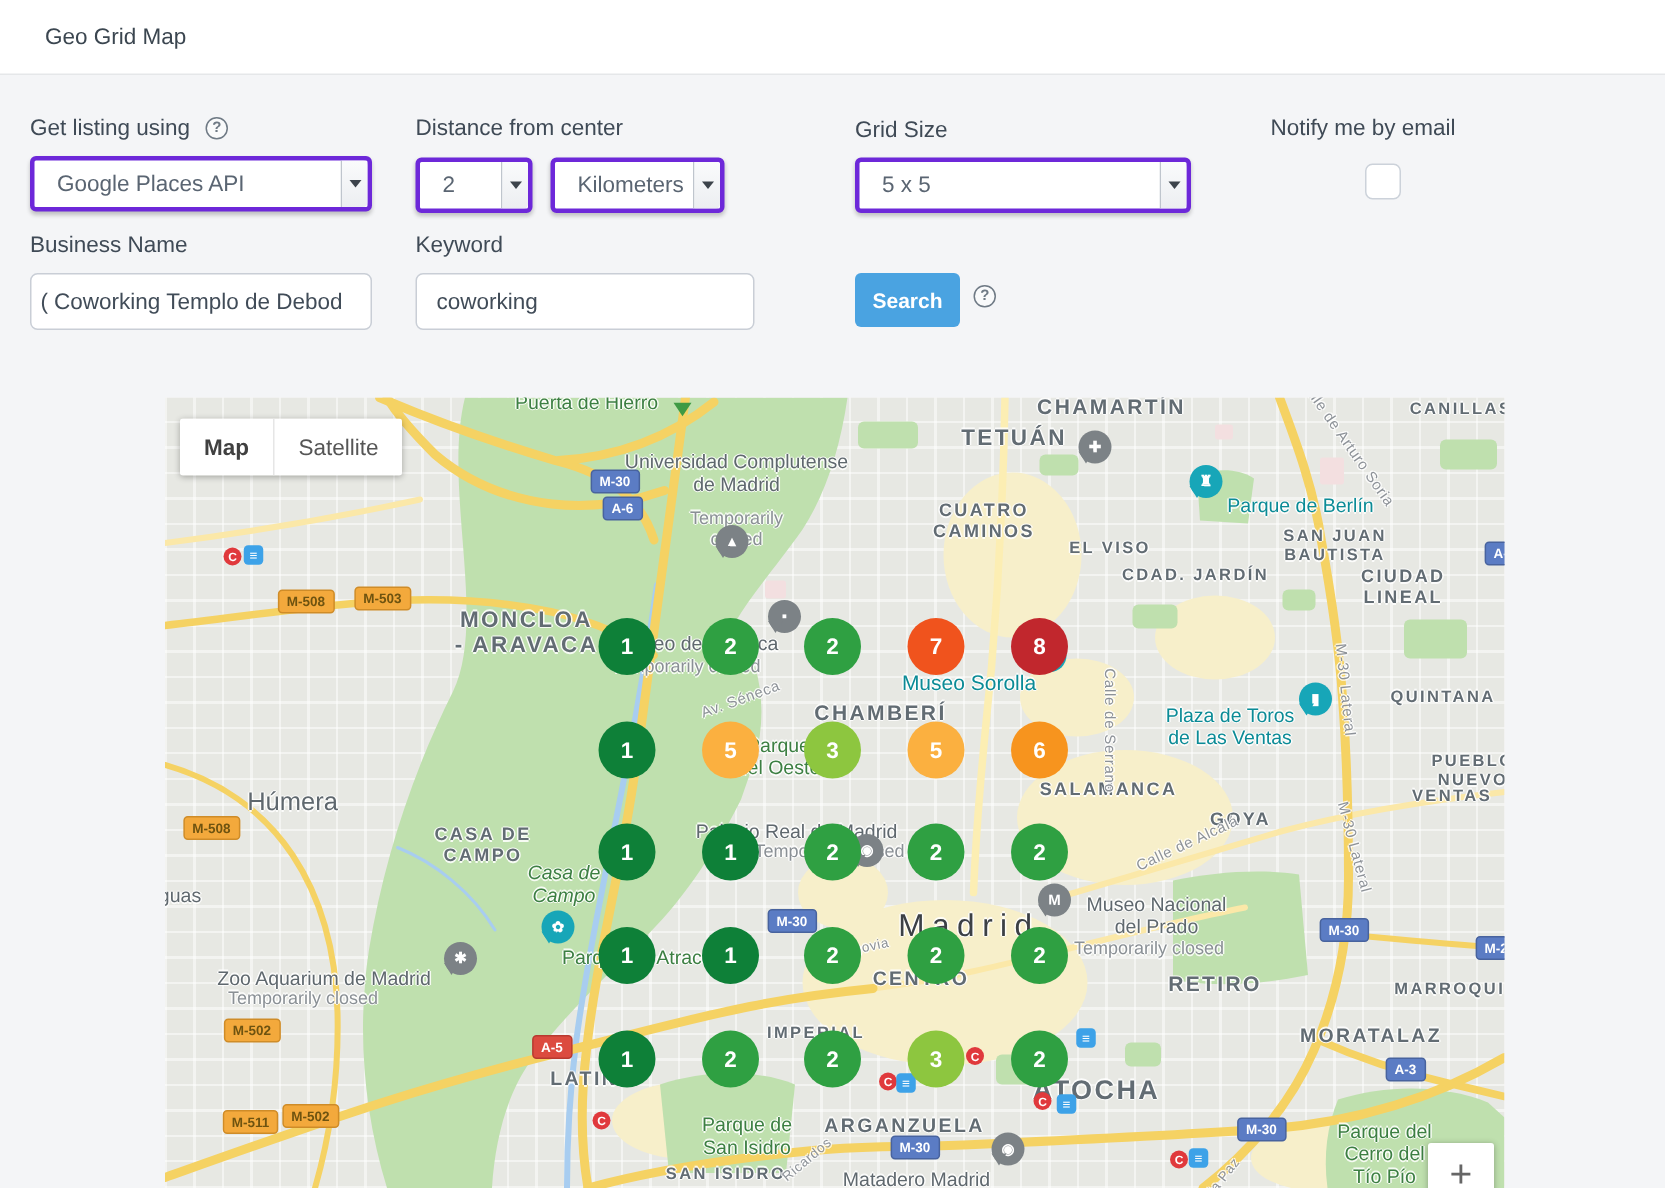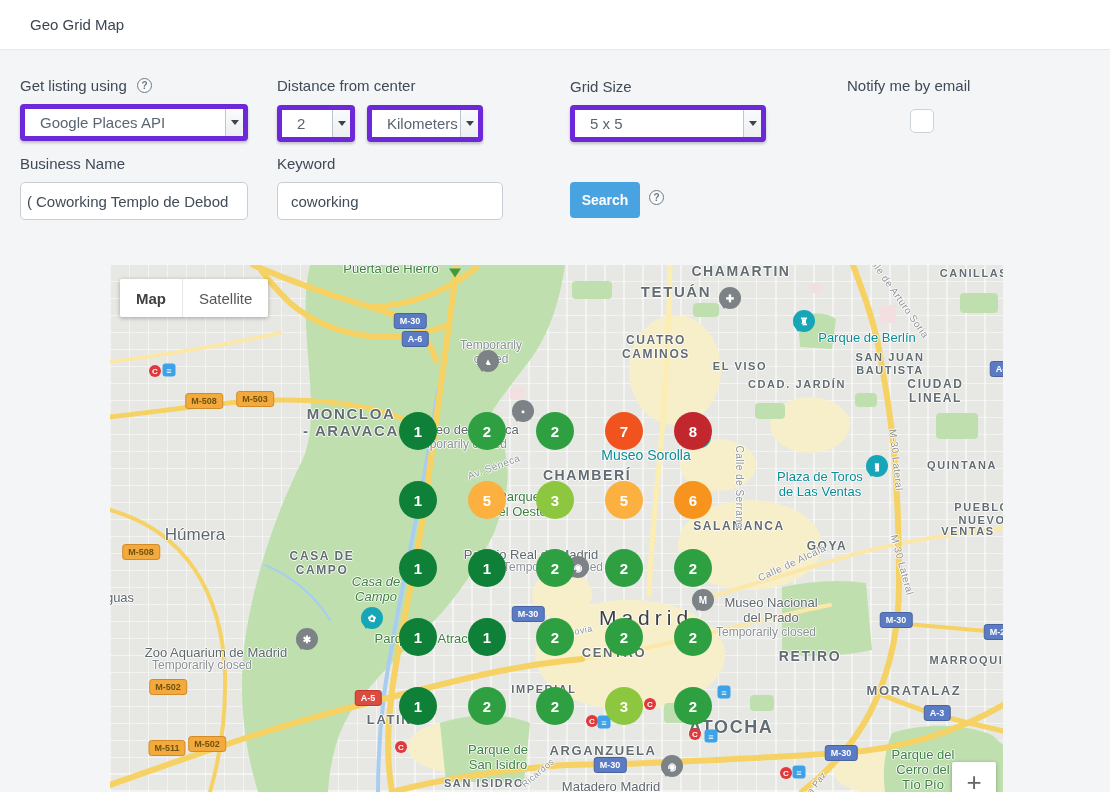--- a/index.html
+++ b/index.html
@@ -4,21 +4,21 @@
 <style>
   html,body{margin:0;padding:0;}
   body{width:1110px;height:792px;overflow:hidden;background:#f4f5f7;font-family:"Liberation Sans",sans-serif;position:relative;}
   
   .topbar{position:absolute;left:0;top:0;width:1110px;height:49px;background:#fff;border-bottom:1px solid #e5e7e9;}
   .topbar .title{position:absolute;left:30px;top:16px;font-size:15px;color:#3b4650;font-weight:500;}
   
   .flabel{position:absolute;font-size:15px;color:#3f4a56;font-weight:500;white-space:nowrap;}
   .help{position:absolute;width:15px;height:15px;border:1.5px solid #6f7a85;border-radius:50%;color:#6f7a85;
         font-size:10px;font-weight:bold;display:flex;align-items:center;justify-content:center;background:#f9fafb;box-sizing:border-box;}
-  .sel{position:absolute;height:37px;background:#fff;border:5px solid #6d28d9;border-radius:4px;box-sizing:border-box;
+  .sel{position:absolute;height:37px;background:#fff;border:3px solid #6d28d9;border-radius:4px;box-sizing:border-box;
        box-shadow:0 2px 3px rgba(0,0,0,0.22);display:flex;align-items:center;cursor:pointer;}
   .sel .sel-val{padding-left:15px;font-size:15px;color:#5a6572;flex:1;white-space:nowrap;overflow:hidden;}
   .sel .sel-arrow{width:17px;align-self:stretch;border-left:1px solid #bfc5cd;background:linear-gradient(#fafbfc,#eceef1);
        display:flex;align-items:center;justify-content:center;border-radius:0 3px 3px 0;}
   .sel .sel-arrow i{width:0;height:0;border-left:4px solid transparent;border-right:4px solid transparent;border-top:5px solid #3c434b;}
   .inp{position:absolute;height:38px;background:#fff;border:1px solid #c9ced6;border-radius:5px;box-sizing:border-box;
        display:flex;align-items:center;font-size:15px;color:#414c58;overflow:hidden;white-space:nowrap;}
   .btn-search{position:absolute;width:70px;height:36px;background:#4aa3e1;border:none;border-radius:4px;color:#fff;
        font-size:14px;font-weight:600;font-family:"Liberation Sans",sans-serif;cursor:pointer;}
   .checkbox{position:absolute;width:24px;height:24px;background:#fff;border:1px solid #ccd2da;border-radius:5px;box-sizing:border-box;cursor:pointer;}
@@ -93,21 +93,21 @@
     <span class="sel-arrow">
         <i></i>
       </span>
   </div>
   <div class="sel" style="left:367px;top:105px;width:116px;">
     <span class="sel-val">Kilometers</span>
     <span class="sel-arrow">
         <i></i>
       </span>
   </div>
-  <div class="sel" style="left:570px;top:105px;width:196px;">
+  <div class="sel" style="left:570px;top:105px;width:224px;">
     <span class="sel-val">5 x 5</span>
     <span class="sel-arrow">
         <i></i>
       </span>
   </div>
   <span class="checkbox" style="left:910px;top:109px;"></span>
 
   <div class="flabel" style="left:20px;top:155px;">Business Name</div>
   <div class="flabel" style="left:277px;top:155px;">Keyword</div>
 
@@ -182,20 +182,22 @@
       <path d="M768,428 C795,440 825,450 855,457 C868,460 880,463 893,466" stroke-width="5"></path>
       <path d="M787,358 C820,361 850,364 893,367" stroke-width="4"></path>
       <path d="M0,245 C35,255 65,275 85,305 C105,335 114,372 115,410 C116,452 110,492 100,527" stroke-width="4"></path>
     </g>
   </svg>
 
   <div id="map-layers">
       <div class="mlabel green" style="left: 281px; top: 4px; position: absolute; font-size: 13px; transform: translate(-50%, -50%);">Puerta de Hierro</div>
       <div class="mlabel d" style="left: 631px; top: 6px; position: absolute; font-size: 14px; transform: translate(-50%, -50%);">CHAMARTÍN</div>
       <div class="mlabel d" style="left: 566px; top: 27px; position: absolute; font-size: 15px; transform: translate(-50%, -50%);">TETUÁN</div>
+      <div class="mlabel poi" style="left: 381px; top: 51px; position: absolute; font-size: 13px; transform: translate(-50%, -50%);">Universidad Complutense
+de Madrid</div>
       <div class="mlabel closed" style="left: 381px; top: 88px; position: absolute; font-size: 12px; transform: translate(-50%, -50%);">Temporarily
 closed</div>
       <div class="mlabel d" style="left: 864px; top: 8px; position: absolute; font-size: 11px; transform: translate(-50%, -50%);">CANILLAS</div>
       <div class="mlabel teal" style="left: 757px; top: 73px; position: absolute; font-size: 13px; transform: translate(-50%, -50%);">Parque de Berlín</div>
       <div class="mlabel d" style="left: 780px; top: 99px; position: absolute; font-size: 11px; transform: translate(-50%, -50%);">SAN JUAN
 BAUTISTA</div>
       <div class="mlabel d" style="left: 546px; top: 83px; position: absolute; font-size: 12px; transform: translate(-50%, -50%);">CUATRO
 CAMINOS</div>
       <div class="mlabel d" style="left: 630px; top: 101px; position: absolute; font-size: 11px; transform: translate(-50%, -50%);">EL VISO</div>
       <div class="mlabel d" style="left: 687px; top: 119px; position: absolute; font-size: 11px; transform: translate(-50%, -50%);">CDAD. JARDÍN</div>

